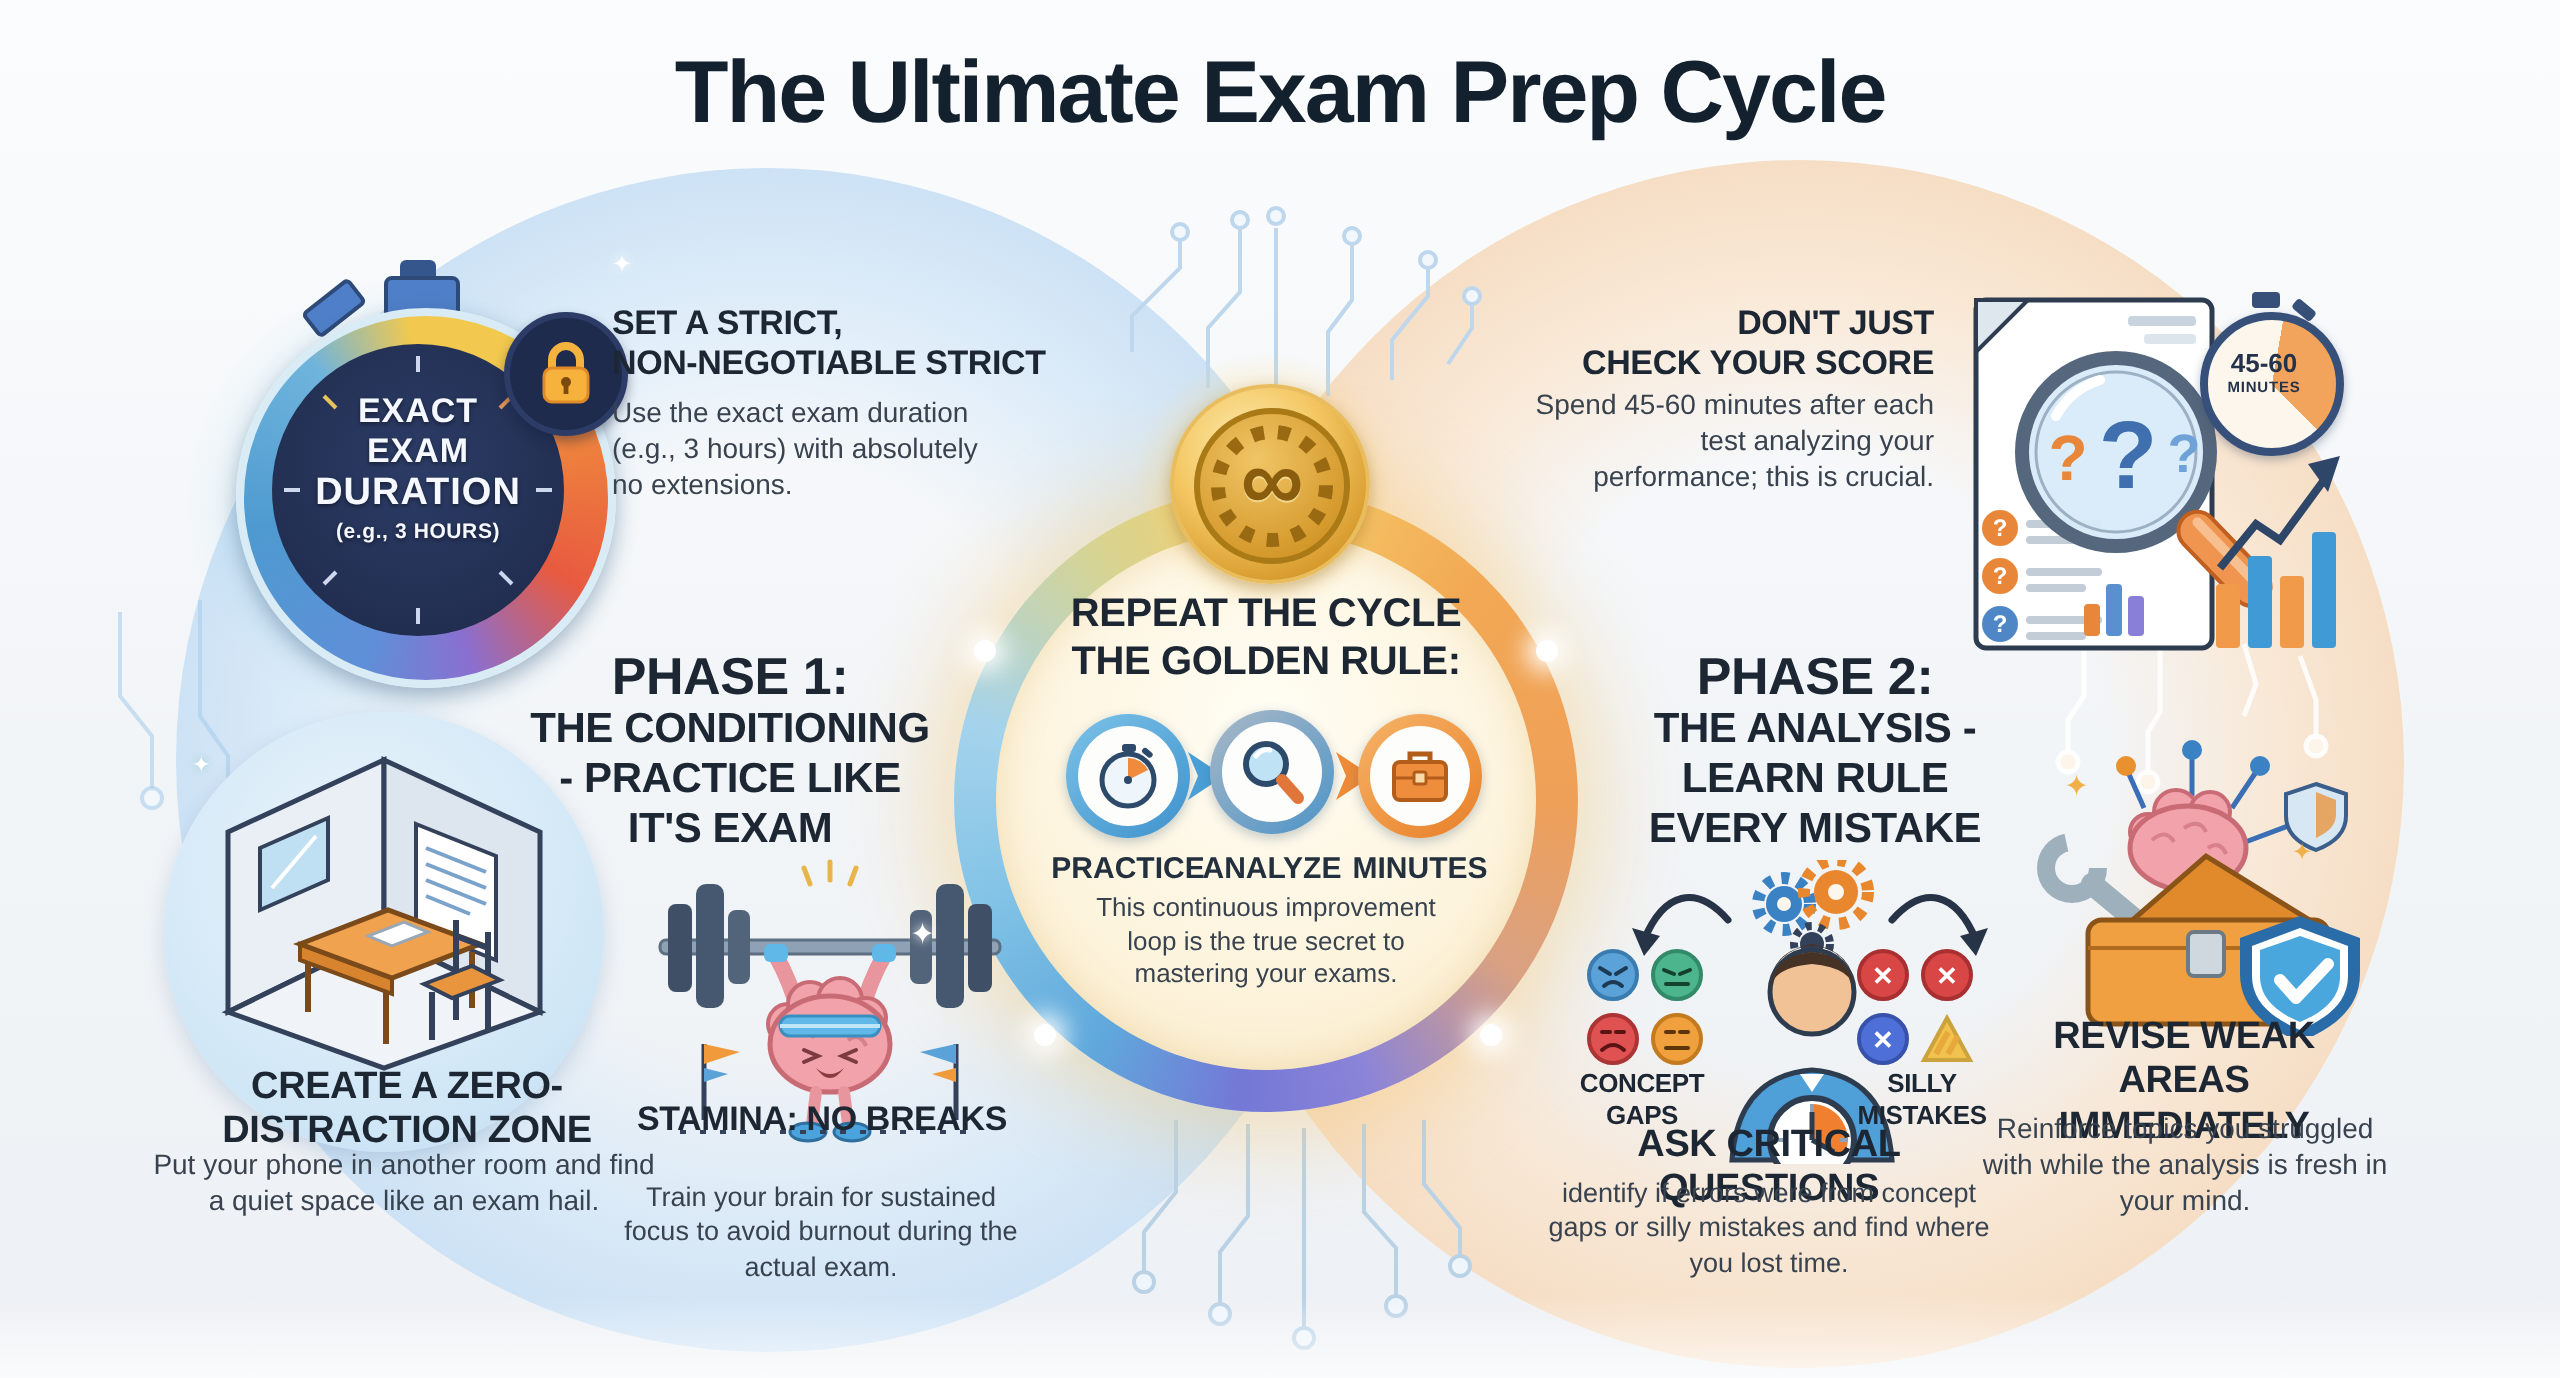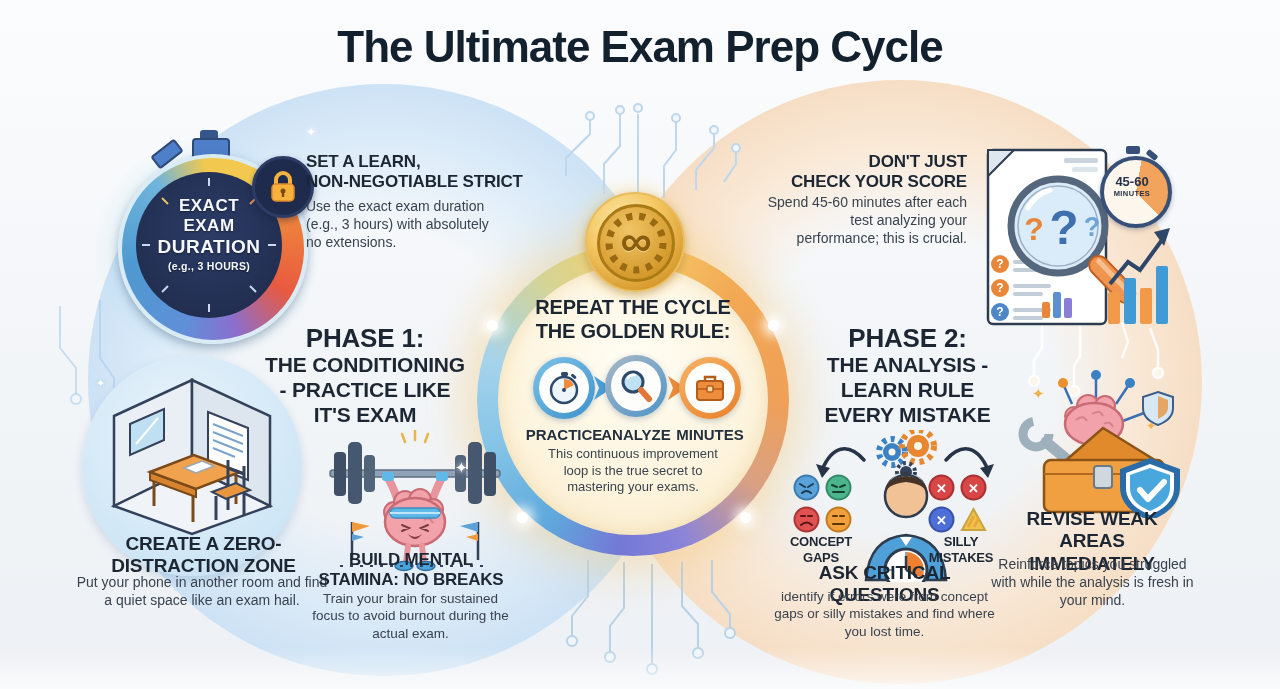--- a/index.html
+++ b/index.html
@@ -227,21 +227,21 @@
     <svg width="30" height="34">
       <path d="M8,15 v-5 a7,7 0 0 1 14,0 v5" fill="none" stroke="#f4b23e" stroke-width="4"></path>
       <rect x="4" y="14" width="22" height="17" rx="4" fill="#f6b23c"></rect>
       <rect x="4" y="14" width="22" height="17" rx="4" fill="none" stroke="#e08a28" stroke-width="1.5"></rect>
       <circle cx="15" cy="21" r="2.5" fill="#7c4a0e"></circle>
         <rect x="13.8" y="22" width="2.4" height="5" fill="#7c4a0e"></rect>
     </svg>
   </div>
 
   <div class="abs h" style="left:306px;top:152px;width:220px;font-size:17px;line-height:1.2;">
-    <div>SET A LEARN,</div>
+    <div>SET A STRICT,</div>
     <div>NON-NEGOTIABLE STRICT</div>
   </div>
   <div class="abs b" style="left:306px;top:198px;width:200px;font-size:14px;">Use the exact exam duration (e.g., 3 hours) with absolutely no extensions.</div>
 
   <div class="abs h ctr" style="left:240px;top:324px;width:250px;">
     <div class="phase-l1">PHASE 1:</div>
     <div class="phase-ln">THE CONDITIONING</div>
     <div class="phase-ln">- PRACTICE LIKE</div>
     <div class="phase-ln">IT'S EXAM</div>
   </div>
@@ -312,21 +312,20 @@
     <ellipse cx="114" cy="138" rx="9" ry="4.5" fill="#4aa3dd" stroke="#2e6f9e" stroke-width="1.5"></ellipse>
     <line x1="40" y1="94" x2="40" y2="132" stroke="#33415a" stroke-width="2.5"></line>
     <polygon points="40,94 58,98 40,104" fill="#f09a3c"></polygon>
     <polygon points="40,106 52,109 40,113" fill="#5aa2d8"></polygon>
     <line x1="166" y1="94" x2="166" y2="132" stroke="#33415a" stroke-width="2.5"></line>
     <polygon points="166,94 148,98 166,104" fill="#5aa2d8"></polygon>
     <polygon points="166,106 154,109 166,113" fill="#f09a3c"></polygon>
     <line x1="28" y1="138" x2="178" y2="138" stroke="#33415a" stroke-width="2" stroke-dasharray="3 7"></line>
   </svg>
   <div class="abs h ctr" style="left:316px;top:550px;width:190px;font-size:17px;line-height:1.2;">
-    <div>BUILD MENTAL</div>
     <div>STAMINA: NO BREAKS</div>
   </div>
   <div class="abs b ctr" style="left:308px;top:590px;width:205px;font-size:13.5px;">Train your brain for sustained focus to avoid burnout during the actual exam.</div>
 
   <div class="abs h rgt" style="left:772px;top:152px;width:195px;font-size:17px;line-height:1.2;">
     <div>DON'T JUST</div>
     <div>CHECK YOUR SCORE</div>
   </div>
   <div class="abs b rgt" style="left:766px;top:194px;width:201px;font-size:14px;">Spend 45-60 minutes after each test analyzing your performance; this is crucial.</div>
 

